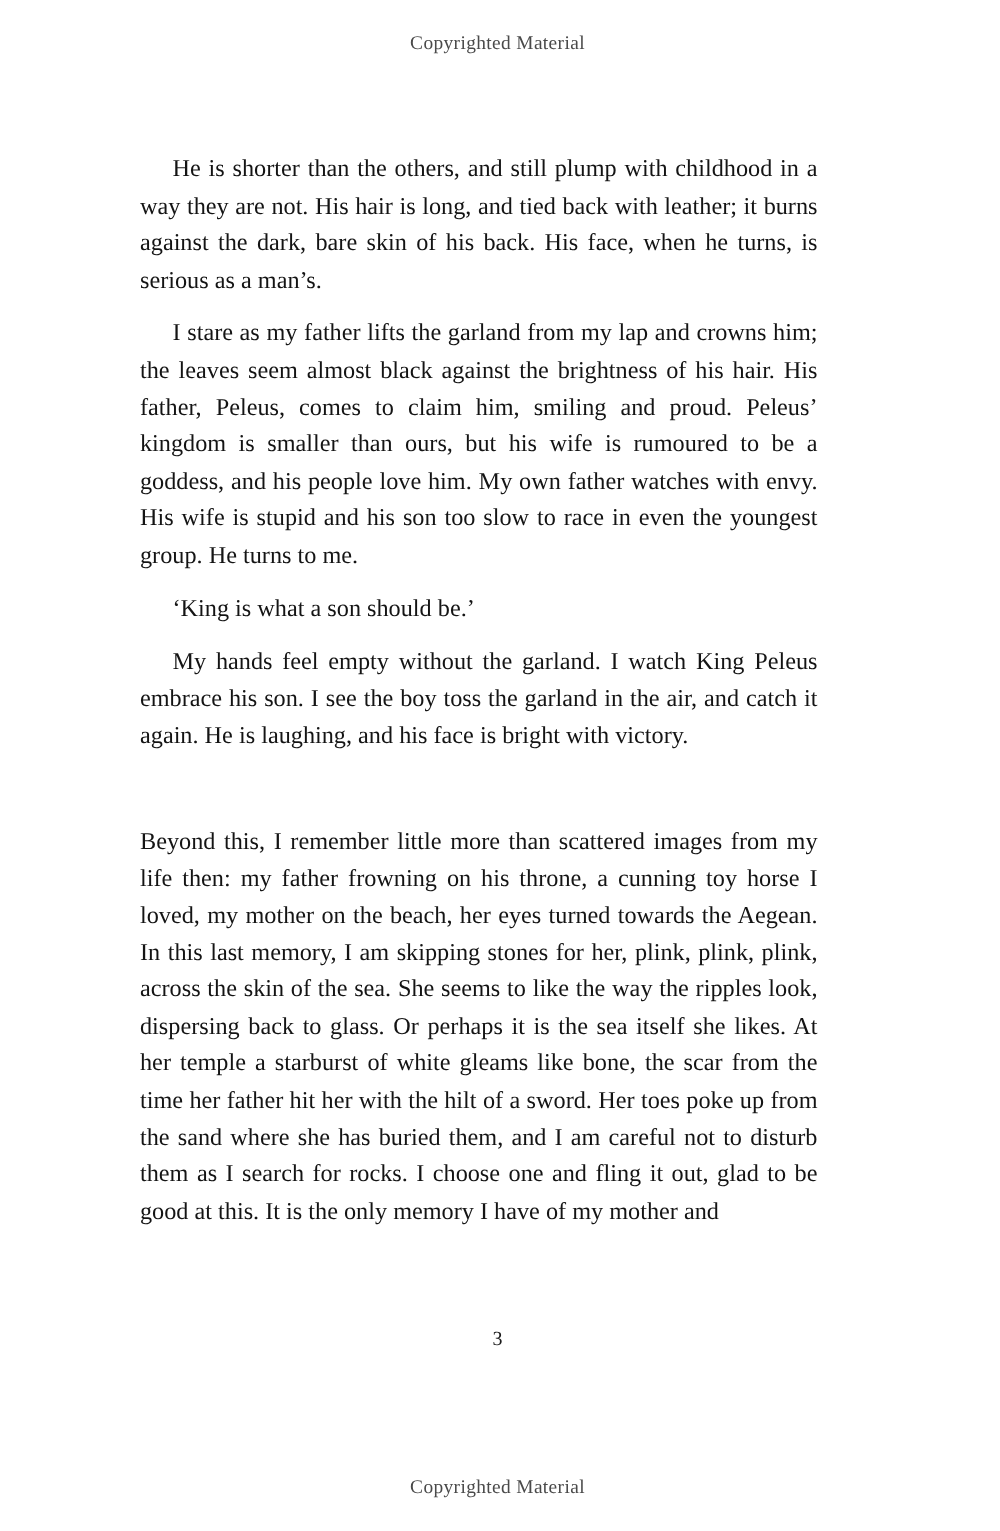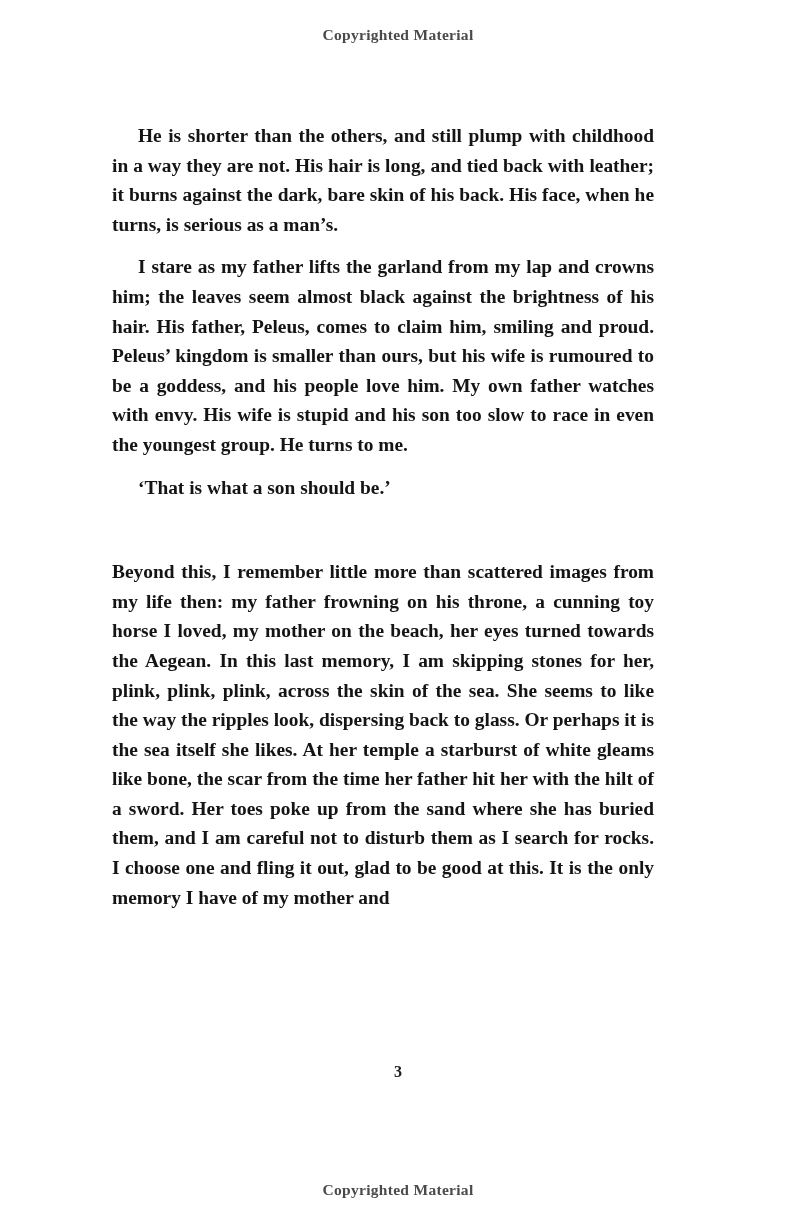--- a/index.html
+++ b/index.html
@@ -12,21 +12,20 @@
     height: 1225px;
     position: relative;
     font-family: "Liberation Serif", "DejaVu Serif", serif;
     color: #1b1b1b;
   }
   .page {
     position: relative;
     width: 796px;
     height: 1225px;
     box-sizing: border-box;
-    font-weight: bold;
   }
   .watermark {
     position: absolute;
     left: 0;
     width: 100%;
     text-align: center;
     font-family: "Liberation Serif", "DejaVu Serif", serif;
     font-size: 15.5px;
     letter-spacing: 0.3px;
     color: #4a4a4a;
@@ -70,21 +69,22 @@
 </head>
 <body>
 
 <div class="page">
 
   <div class="watermark watermark-top">Copyrighted Material</div>
 
   <div class="text-block">
     <p class="indent first-para">He is shorter than the others, and still plump with childhood in a way they are not. His hair is long, and tied back with leather; it burns against the dark, bare skin of his back. His face, when he turns, is serious as a man’s.</p>
     <p class="indent">I stare as my father lifts the garland from my lap and crowns him; the leaves seem almost black against the brightness of his hair. His father, Peleus, comes to claim him, smiling and proud. Peleus’ kingdom is smaller than ours, but his wife is rumoured to be a goddess, and his people love him. My own father watches with envy. His wife is stupid and his son too slow to race in even the youngest group. He turns to me.</p>
-    <p class="indent">‘That is what a son should be.’</p>
+    <p class="indent">‘King is what a son should be.’</p>
+    <p class="indent">My hands feel empty without the garland. I watch King Peleus embrace his son. I see the boy toss the garland in the air, and catch it again. He is laughing, and his face is bright with victory.</p>
     <div class="gap"></div>
     <p>Beyond this, I remember little more than scattered images from my life then: my father frowning on his throne, a cunning toy horse I loved, my mother on the beach, her eyes turned towards the Aegean. In this last memory, I am skipping stones for her, plink, plink, plink, across the skin of the sea. She seems to like the way the ripples look, dispersing back to glass. Or perhaps it is the sea itself she likes. At her temple a starburst of white gleams like bone, the scar from the time her father hit her with the hilt of a sword. Her toes poke up from the sand where she has buried them, and I am careful not to disturb them as I search for rocks. I choose one and fling it out, glad to be good at this. It is the only memory I have of my mother and</p>
   </div>
 
   <div class="folio">3</div>
 
   <div class="watermark watermark-bottom">Copyrighted Material</div>
 
 </div>
 

